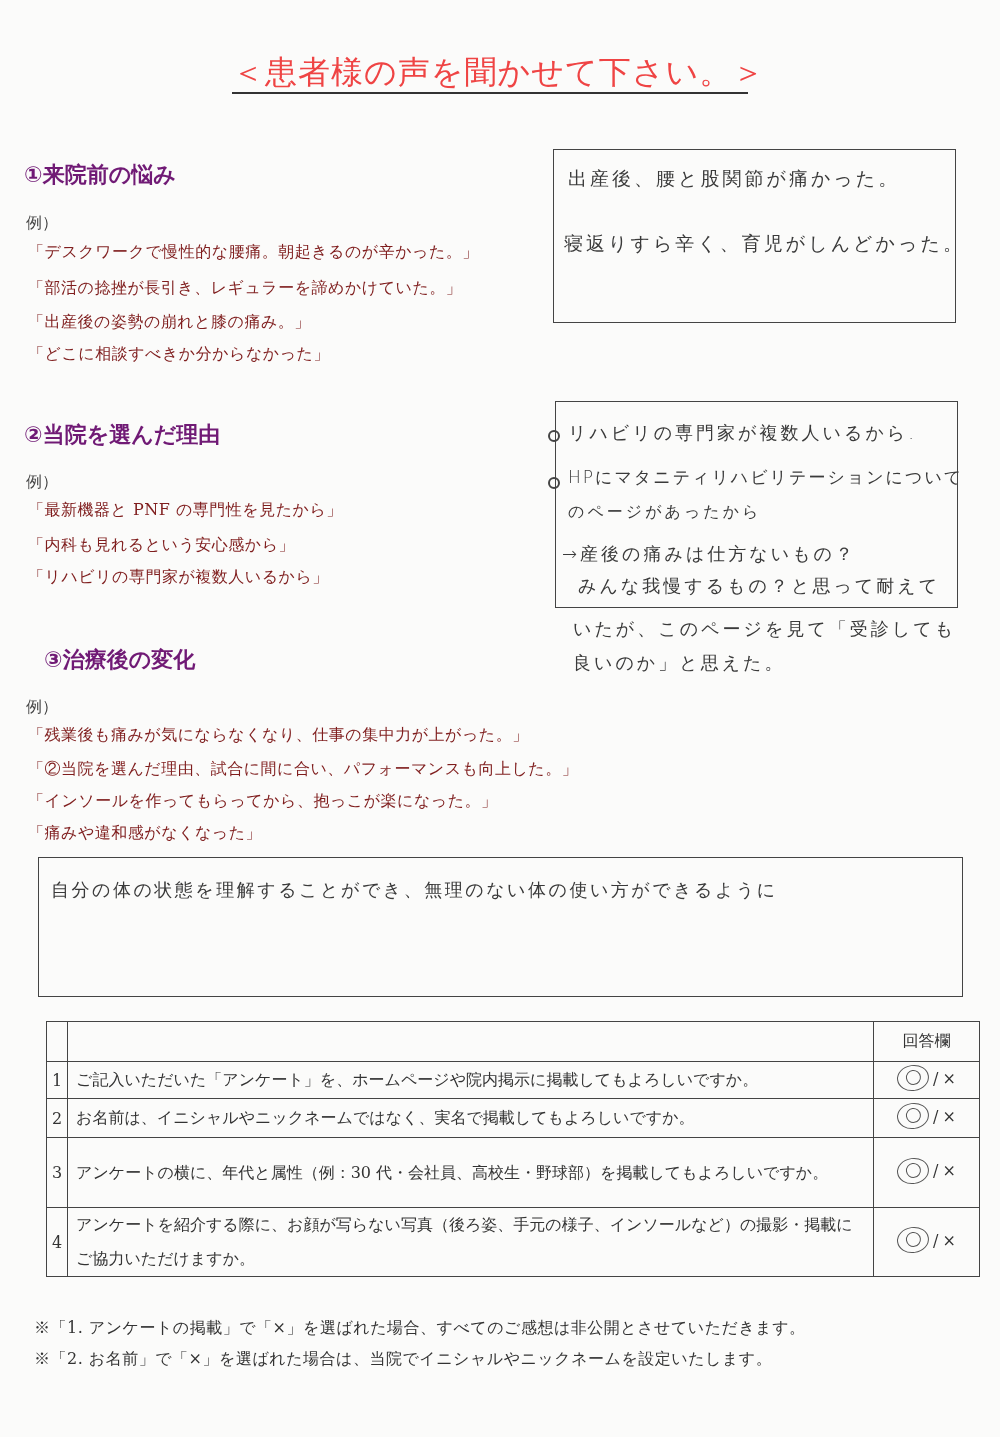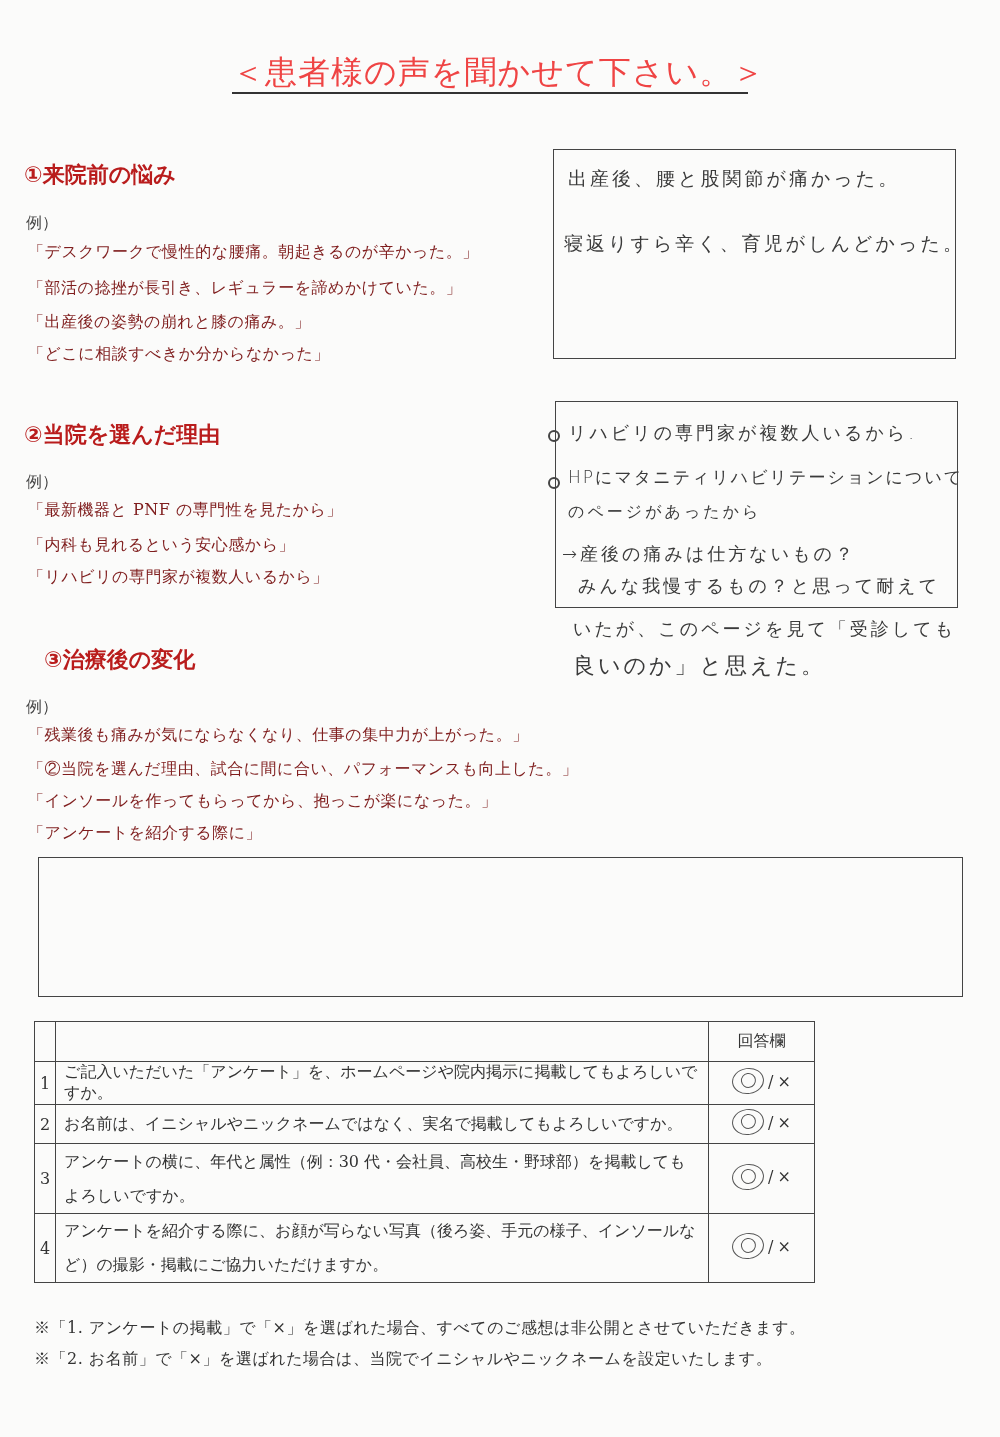--- a/index.html
+++ b/index.html
@@ -11,31 +11,31 @@
   }
   .abs { position: absolute; }
   .title {
     left: 232px; top: 52px; width: 516px; height: 40px;
     font-size: 32px; letter-spacing: 1px; white-space: nowrap;
     text-align: center; line-height: 40px; color: #ef4444;
   }
   .title-underline { left: 232px; top: 92px; width: 516px; height: 2px; background: #333; }
   .section-heading {
     font-family: "DejaVu Sans", "Liberation Sans", sans-serif;
-    font-weight: bold; font-size: 22px; color: #b91c1c; white-space: nowrap;
+    font-weight: bold; font-size: 22px; color: #701a75; white-space: nowrap;
   }
   .ex-label { font-size: 16px; color: #444; }
   .ex-item { font-size: 16px; color: #7f1d1d; white-space: nowrap; letter-spacing: 0.5px; }
   .hw {
     font-family: "DejaVu Sans", "Liberation Sans", sans-serif;
     font-weight: 300; color: #3a3a3a; white-space: nowrap; letter-spacing: 3px;
   }
   .box { border: 1.5px solid #444; box-sizing: border-box; }
   table.q {
-    position: absolute; left: 34px; top: 1021px; width: 781px;
+    position: absolute; left: 46px; top: 1021px; width: 934px;
     border-collapse: collapse; font-size: 16px;
   }
   table.q td { border: 1.5px solid #444; padding: 0 8px; vertical-align: middle; color: #333; }
   table.q td.num { width: 20px; text-align: center; padding: 0; }
   table.q td.ans { width: 105px; text-align: center; padding: 0; }
   .choice { display: inline-flex; align-items: center; gap: 4px; font-size: 16px; }
   .circled {
     display: inline-block; width: 30px; height: 24px; border: 1.2px solid #555;
     border-radius: 50%; position: relative; transform: rotate(-8deg);
   }
@@ -55,50 +55,51 @@
 <div class="abs title">＜患者様の声を聞かせて下さい。＞</div>
 <div class="abs title-underline"></div>
 
 <div class="abs section-heading" style="left:24px;top:160px;">①来院前の悩み</div>
 <div class="abs ex-label" style="left:26px;top:213px;">例）</div>
 <div class="abs ex-item" style="left:28px;top:242px;">「デスクワークで慢性的な腰痛。朝起きるのが辛かった。」</div>
 <div class="abs ex-item" style="left:28px;top:278px;">「部活の捻挫が長引き、レギュラーを諦めかけていた。」</div>
 <div class="abs ex-item" style="left:28px;top:312px;">「出産後の姿勢の崩れと膝の痛み。」</div>
 <div class="abs ex-item" style="left:28px;top:344px;">「どこに相談すべきか分からなかった」</div>
 
-<div class="abs box" style="left:553px;top:149px;width:403px;height:210px;">
+<div class="abs box" style="left:553px;top:149px;width:403px;height:174px;">
   <div class="abs hw" style="left:14px;top:16px;font-size:19px;">出産後、腰と股関節が痛かった。</div>
   <div class="abs hw" style="left:10px;top:58px;font-size:19px;margin-top:23px;">寝返りすら辛く、育児がしんどかった。</div>
 </div>
 
 <div class="abs section-heading" style="left:24px;top:420px;">②当院を選んだ理由</div>
 <div class="abs ex-label" style="left:26px;top:472px;">例）</div>
 <div class="abs ex-item" style="left:28px;top:500px;">「最新機器と PNF の専門性を見たから」</div>
 <div class="abs ex-item" style="left:28px;top:535px;">「内科も見れるという安心感から」</div>
 <div class="abs ex-item" style="left:28px;top:567px;">「リハビリの専門家が複数人いるから」</div>
 
 <div class="abs box" style="left:555px;top:401px;width:403px;height:207px;"></div>
 <span class="bullet-dot" style="left:548px;top:430px;"></span>
 <span class="bullet-dot" style="left:548px;top:477px;"></span>
 <div class="abs hw" style="left:568px;top:421px;font-size:18px;">リハビリの専門家が複数人いるから.</div>
 <div class="abs hw" style="left:568px;top:466px;font-size:17px;letter-spacing:2px;">HPにマタニティリハビリテーションについて</div>
 <div class="abs hw" style="left:568px;top:502px;font-size:16px;">のページがあったから</div>
 <div class="abs hw" style="left:562px;top:542px;font-size:18px;">→産後の痛みは仕方ないもの？</div>
 <div class="abs hw" style="left:578px;top:574px;font-size:18px;">みんな我慢するもの？と思って耐えて</div>
 <div class="abs hw" style="left:573px;top:617px;font-size:18px;">いたが、このページを見て「受診しても</div>
-<div class="abs hw" style="left:573px;top:651px;font-size:22px;">良いのか」と思えた。</div>
+<div class="abs hw" style="left:573px;top:651px;font-size:18px;">良いのか」と思えた。</div>
 
 <div class="abs section-heading" style="left:24px;top:645px;margin-left:20px;">③治療後の変化</div>
 <div class="abs ex-label" style="left:26px;top:697px;">例）</div>
 <div class="abs ex-item" style="left:28px;top:725px;">「残業後も痛みが気にならなくなり、仕事の集中力が上がった。」</div>
 <div class="abs ex-item" style="left:28px;top:759px;">「②当院を選んだ理由、試合に間に合い、パフォーマンスも向上した。」</div>
 <div class="abs ex-item" style="left:28px;top:791px;">「インソールを作ってもらってから、抱っこが楽になった。」</div>
-<div class="abs ex-item" style="left:28px;top:823px;">「アンケートを紹介する際に」</div>
+<div class="abs ex-item" style="left:28px;top:823px;">「痛みや違和感がなくなった」</div>
 
 <div class="abs box" style="left:38px;top:857px;width:925px;height:140px;">
+  <div class="abs hw" style="left:12px;top:20px;font-size:18px;letter-spacing:2.5px;">自分の体の状態を理解することができ、無理のない体の使い方ができるように</div>
 </div>
 
 <table class="q">
   <tbody>
       <tr style="height:40px;">
     <td class="num"></td>
     <td></td>
     <td class="ans">回答欄</td>
   </tr>
   <tr style="height:37px;">

